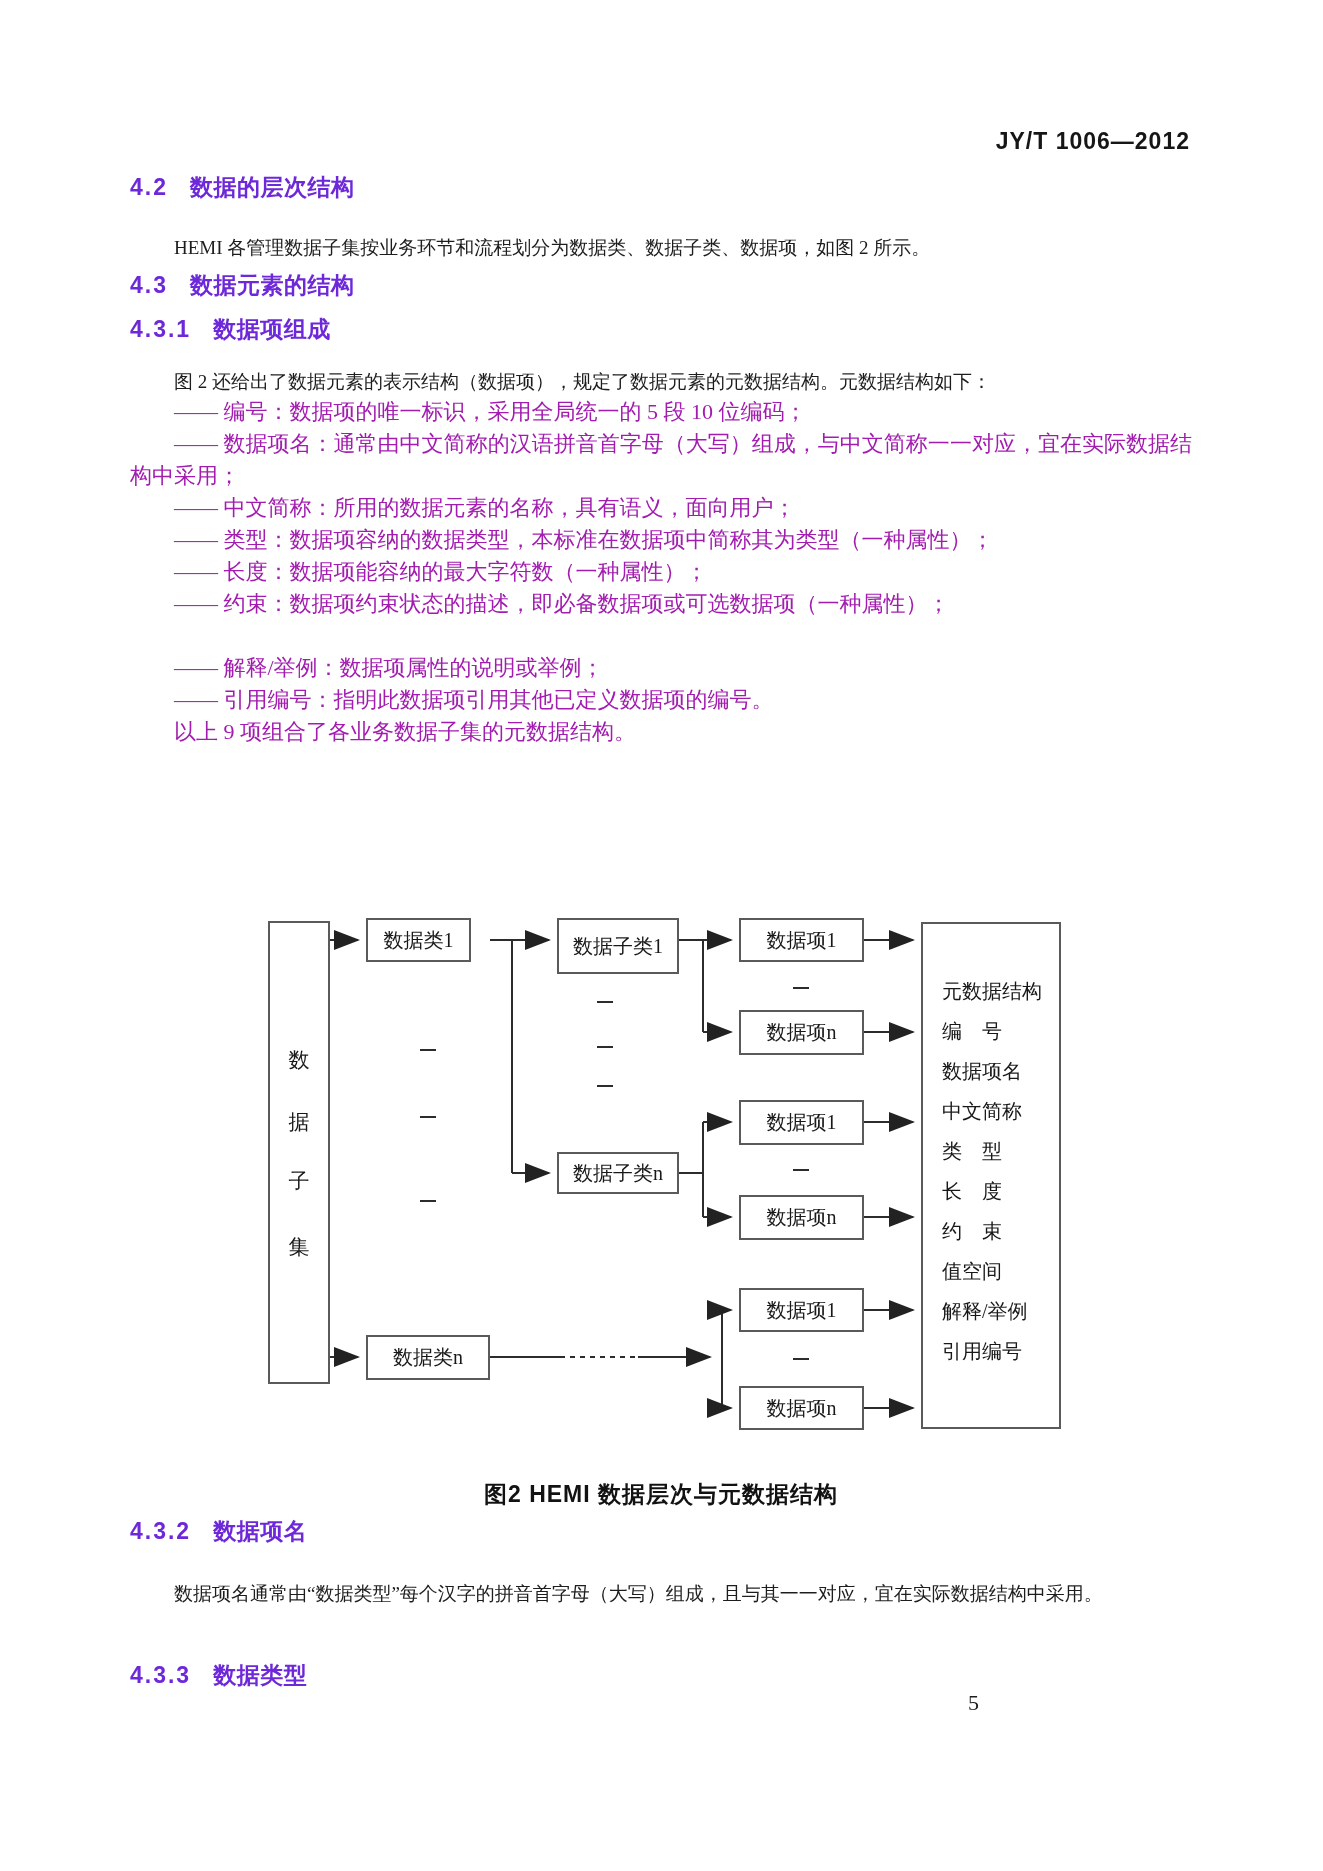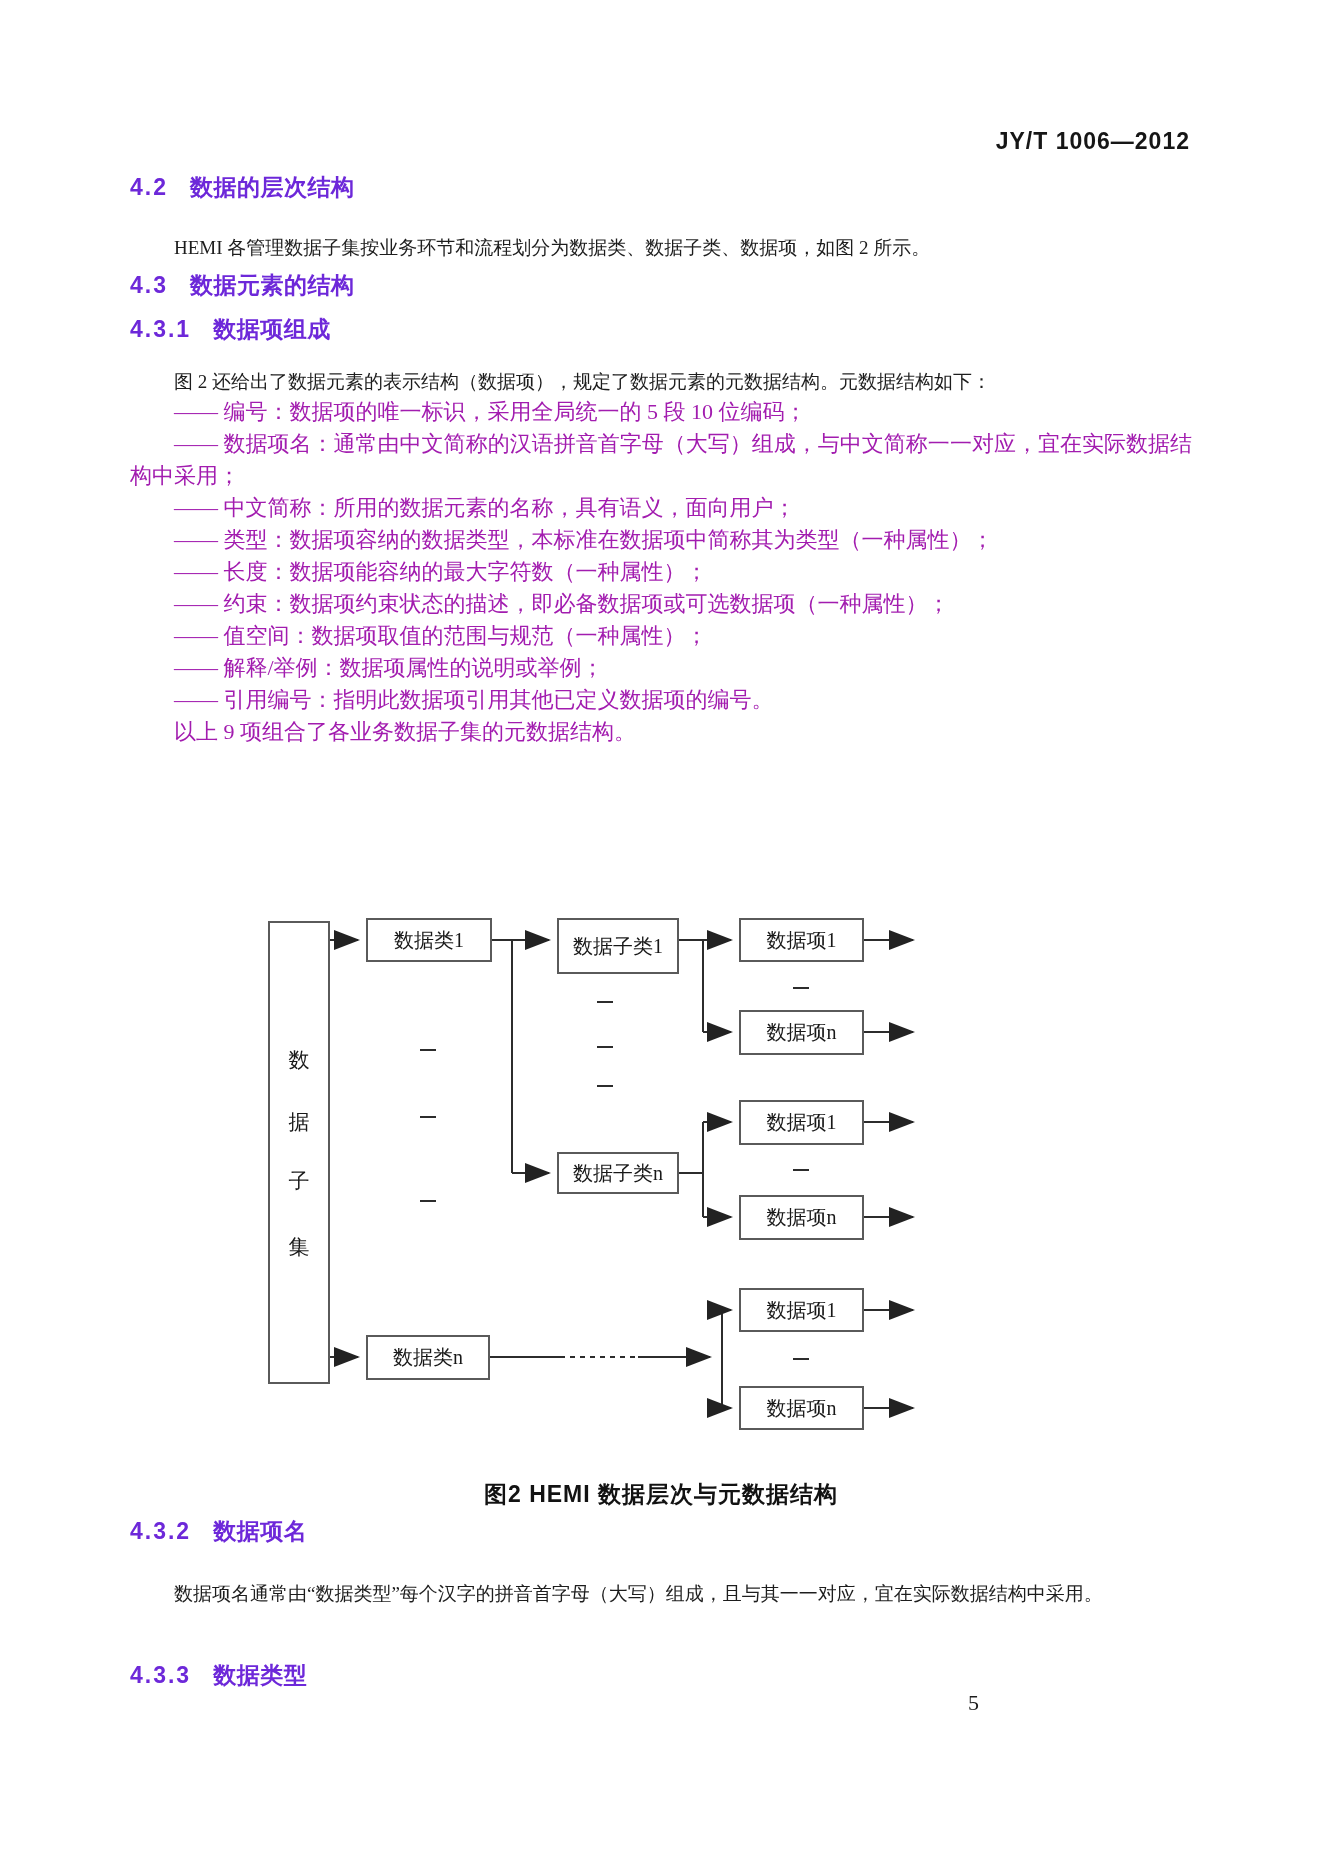--- a/index.html
+++ b/index.html
@@ -72,21 +72,20 @@
   </div>
 
   <div class="abs para indent" style="top:360px">图 2 还给出了数据元素的表示结构（数据项），规定了数据元素的元数据结构。元数据结构如下：</div>
 
   <div class="abs list-item" style="top:396px">—— 编号：数据项的唯一标识，采用全局统一的 5 段 10 位编码；</div>
   <div class="abs list-item" style="top:428px">—— 数据项名：通常由中文简称的汉语拼音首字母（大写）组成，与中文简称一一对应，宜在实际数据结构中采用；</div>
   <div class="abs list-item" style="top:492px">—— 中文简称：所用的数据元素的名称，具有语义，面向用户；</div>
   <div class="abs list-item" style="top:524px">—— 类型：数据项容纳的数据类型，本标准在数据项中简称其为类型（一种属性）；</div>
   <div class="abs list-item" style="top:556px">—— 长度：数据项能容纳的最大字符数（一种属性）；</div>
   <div class="abs list-item" style="top:588px">—— 约束：数据项约束状态的描述，即必备数据项或可选数据项（一种属性）；</div>
-  <div class="abs list-item" style="top:620px">—— 值空间：数据项取值的范围与规范（一种属性）；</div>
   <div class="abs list-item" style="top:652px">—— 解释/举例：数据项属性的说明或举例；</div>
   <div class="abs list-item" style="top:684px">—— 引用编号：指明此数据项引用其他已定义数据项的编号。</div>
   <div class="abs list-item" style="top:716px">以上 9 项组合了各业务数据子集的元数据结构。</div>
 
   <div class="abs diagram">
 
     <svg class="wires" width="1060" height="535" viewBox="0 0 1060 535">
       <defs>
         <marker id="ah" markerWidth="14" markerHeight="12" refX="12" refY="5" orient="auto">
           <path d="M0,0 L13,5 L0,10 z" fill="#222"></path>
@@ -125,21 +124,21 @@
         <line x1="724" y1="503" x2="773" y2="503" marker-end="url(#ah)"></line>
       </g>
     </svg>
 
     <div class="dbox" style="left:128px;top:16px;width:62px;height:463px"></div>
     <div class="vchar" style="left:128px;top:141px">数</div>
     <div class="vchar" style="left:128px;top:203px">据</div>
     <div class="vchar" style="left:128px;top:262px">子</div>
     <div class="vchar" style="left:128px;top:328px">集</div>
 
-    <div class="dbox" style="left:226px;top:13px;width:126px;height:44px">数据类1</div>
+    <div class="dbox" style="left:226px;top:13px;width:105px;height:44px">数据类1</div>
     <div class="dbox" style="left:226px;top:430px;width:124px;height:45px">数据类n</div>
 
     <div class="dbox" style="left:417px;top:13px;width:122px;height:56px">数据子类1</div>
     <div class="dbox" style="left:417px;top:247px;width:122px;height:42px">数据子类n</div>
 
     <div class="dbox" style="left:599px;top:13px;width:125px;height:44px">数据项1</div>
     <div class="dbox" style="left:599px;top:105px;width:125px;height:45px">数据项n</div>
     <div class="dbox" style="left:599px;top:195px;width:125px;height:45px">数据项1</div>
     <div class="dbox" style="left:599px;top:290px;width:125px;height:45px">数据项n</div>
     <div class="dbox" style="left:599px;top:383px;width:125px;height:44px">数据项1</div>
@@ -148,20 +147,32 @@
     <div class="dash-mark" style="left:280px;top:144px"></div>
     <div class="dash-mark" style="left:280px;top:211px"></div>
     <div class="dash-mark" style="left:280px;top:295px"></div>
     <div class="dash-mark" style="left:457px;top:96px"></div>
     <div class="dash-mark" style="left:457px;top:141px"></div>
     <div class="dash-mark" style="left:457px;top:180px"></div>
     <div class="dash-mark" style="left:653px;top:82px"></div>
     <div class="dash-mark" style="left:653px;top:264px"></div>
     <div class="dash-mark" style="left:653px;top:453px"></div>
 
+    <div class="metabox" style="left:781px;top:17px;width:140px;height:507px">
+      <div class="meta-item" style="top:54px">元数据结构</div>
+      <div class="meta-item" style="top:94px">编　号</div>
+      <div class="meta-item" style="top:134px">数据项名</div>
+      <div class="meta-item" style="top:174px">中文简称</div>
+      <div class="meta-item" style="top:214px">类　型</div>
+      <div class="meta-item" style="top:254px">长　度</div>
+      <div class="meta-item" style="top:294px">约　束</div>
+      <div class="meta-item" style="top:334px">值空间</div>
+      <div class="meta-item" style="top:374px">解释/举例</div>
+      <div class="meta-item" style="top:414px">引用编号</div>
+    </div>
   </div>
 
   <div class="abs fig-caption" style="top:1468px">图2  HEMI 数据层次与元数据结构</div>
 
   <div class="abs heading" style="top:1516px">
     <span class="num">4.3.2</span><span>数据项名</span>
   </div>
 
   <div class="abs para indent" style="top:1572px">数据项名通常由“数据类型”每个汉字的拼音首字母（大写）组成，且与其一一对应，宜在实际数据结构中采用。</div>
 

